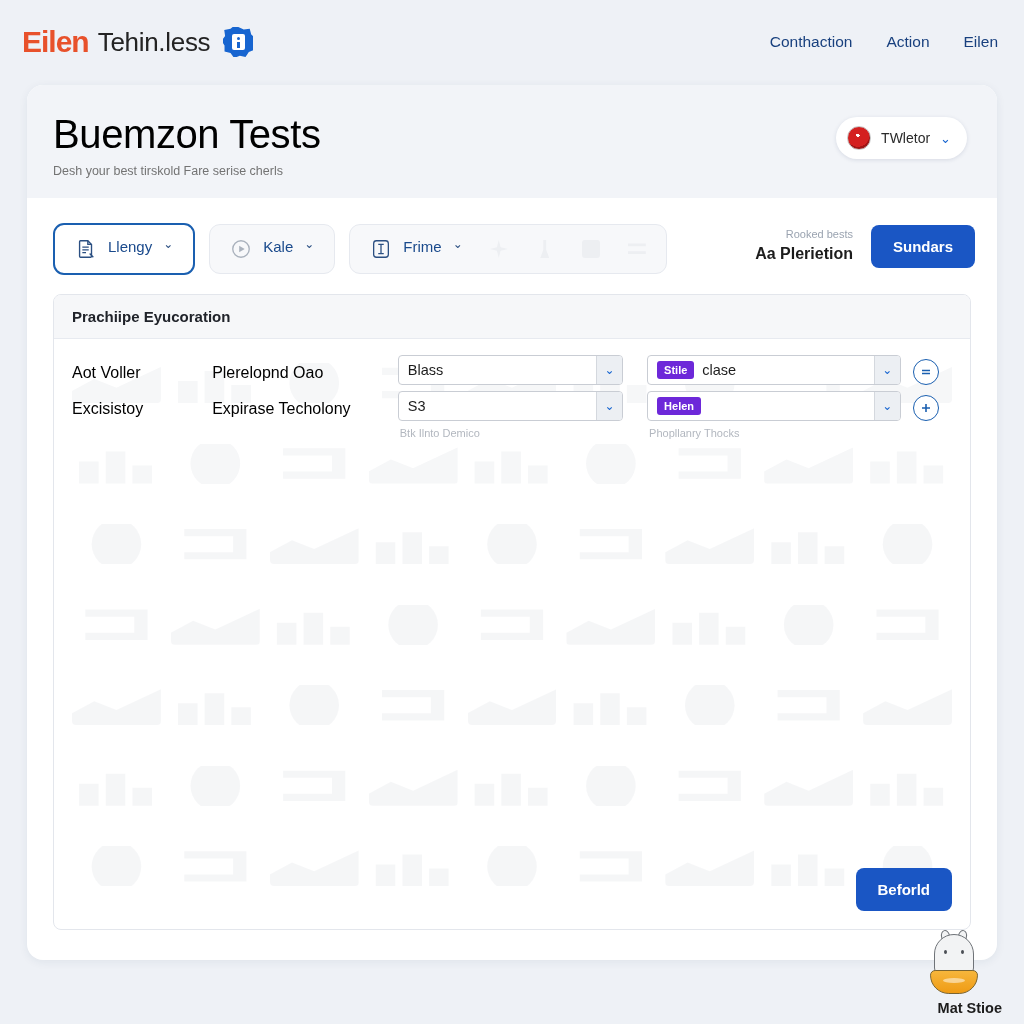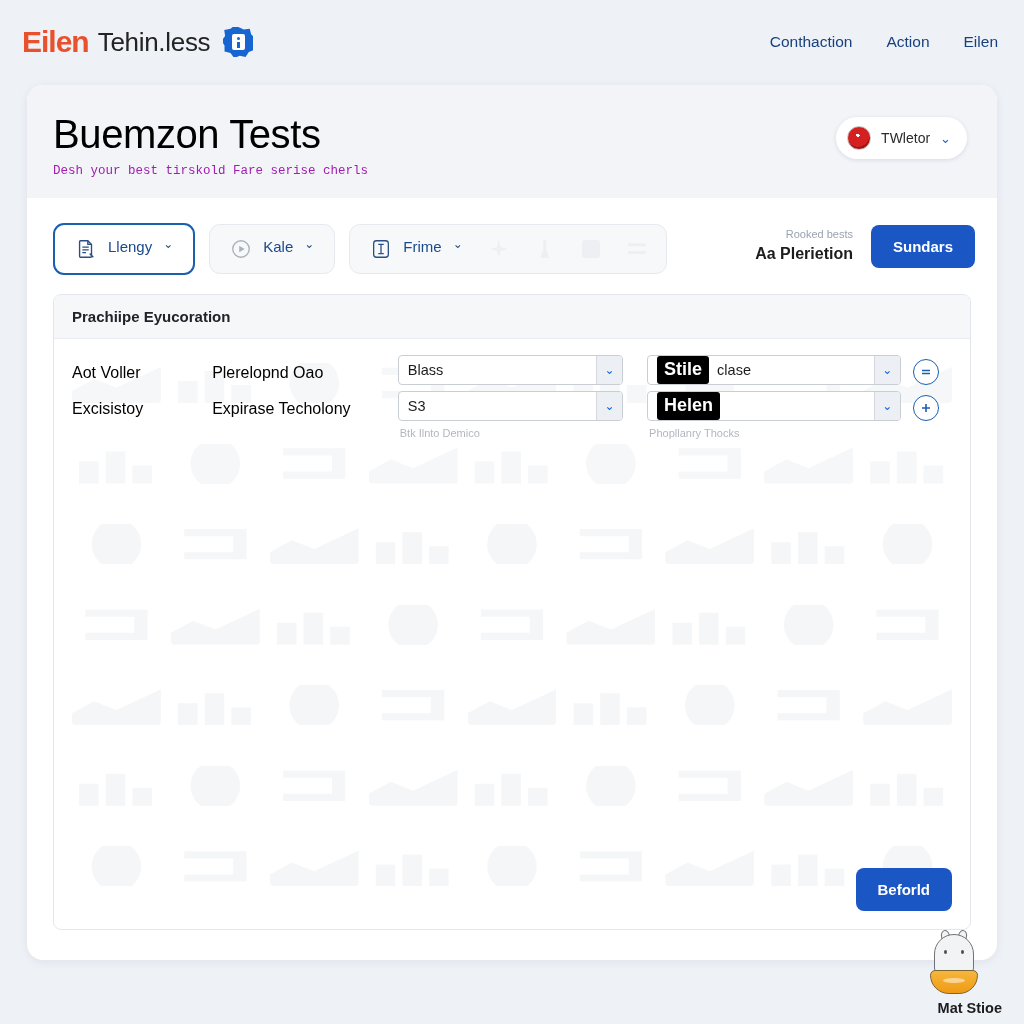--- a/index.html
+++ b/index.html
@@ -60,21 +60,21 @@
     box-shadow: 0 2px 10px rgba(30,50,90,0.07);
     overflow: hidden;
   }
   .card-head {
     background: #f2f4f8; padding: 26px 30px 20px 26px;
     display: flex; align-items: flex-start; min-height: 100px;
   }
   .page-title {
     font-size: 40px; color: #000000; letter-spacing: -0.4px; line-height: 1.15;
   }
-  .page-sub { font-size: 12.5px; color: #a21caf; margin-top: 7px; font-family: Liberation Mono, monospace; }
+  .page-sub { font-size: 12.5px; color: #737373; margin-top: 7px; }
 
   .user-chip {
     margin-left: auto; margin-top: 6px;
     display: flex; align-items: center; gap: 10px;
     background: #ffffff; border-radius: 22px;
     padding: 9px 16px 9px 11px;
     box-shadow: 0 1px 4px rgba(30,50,90,0.13);
     cursor: pointer;
   }
   .avatar {
@@ -156,21 +156,21 @@
   }
   .select-text { font-size: 14.5px; color: #1c1c1c; overflow: hidden; white-space: nowrap; }
   .select-arrow {
     position: absolute; right: 0; top: 0; bottom: 0; width: 26px;
     background: #eceff3; border-left: 1px solid #d4d8de;
     border-radius: 0 3px 3px 0;
     display: flex; align-items: center; justify-content: center;
     color: #1765d0; font-size: 12px;
   }
   .badge {
-    background: #000000; color: #ffffff; font-size: 18px; font-weight: bold;
+    background: #6d28d9; color: #ffffff; font-size: 11px; font-weight: bold;
     border-radius: 3px; padding: 2px 7px; line-height: 1.3; white-space: nowrap;
   }
   .hint { font-size: 11px; color: #b2b7bf; margin-top: 6px; padding-left: 2px; }
 
   .circle-btn {
     width: 26px; height: 26px; border-radius: 50%;
     border: 1.6px solid #1a5fb0; color: #1a5fb0;
     display: flex; align-items: center; justify-content: center;
     cursor: pointer; background: #fff;
   }

